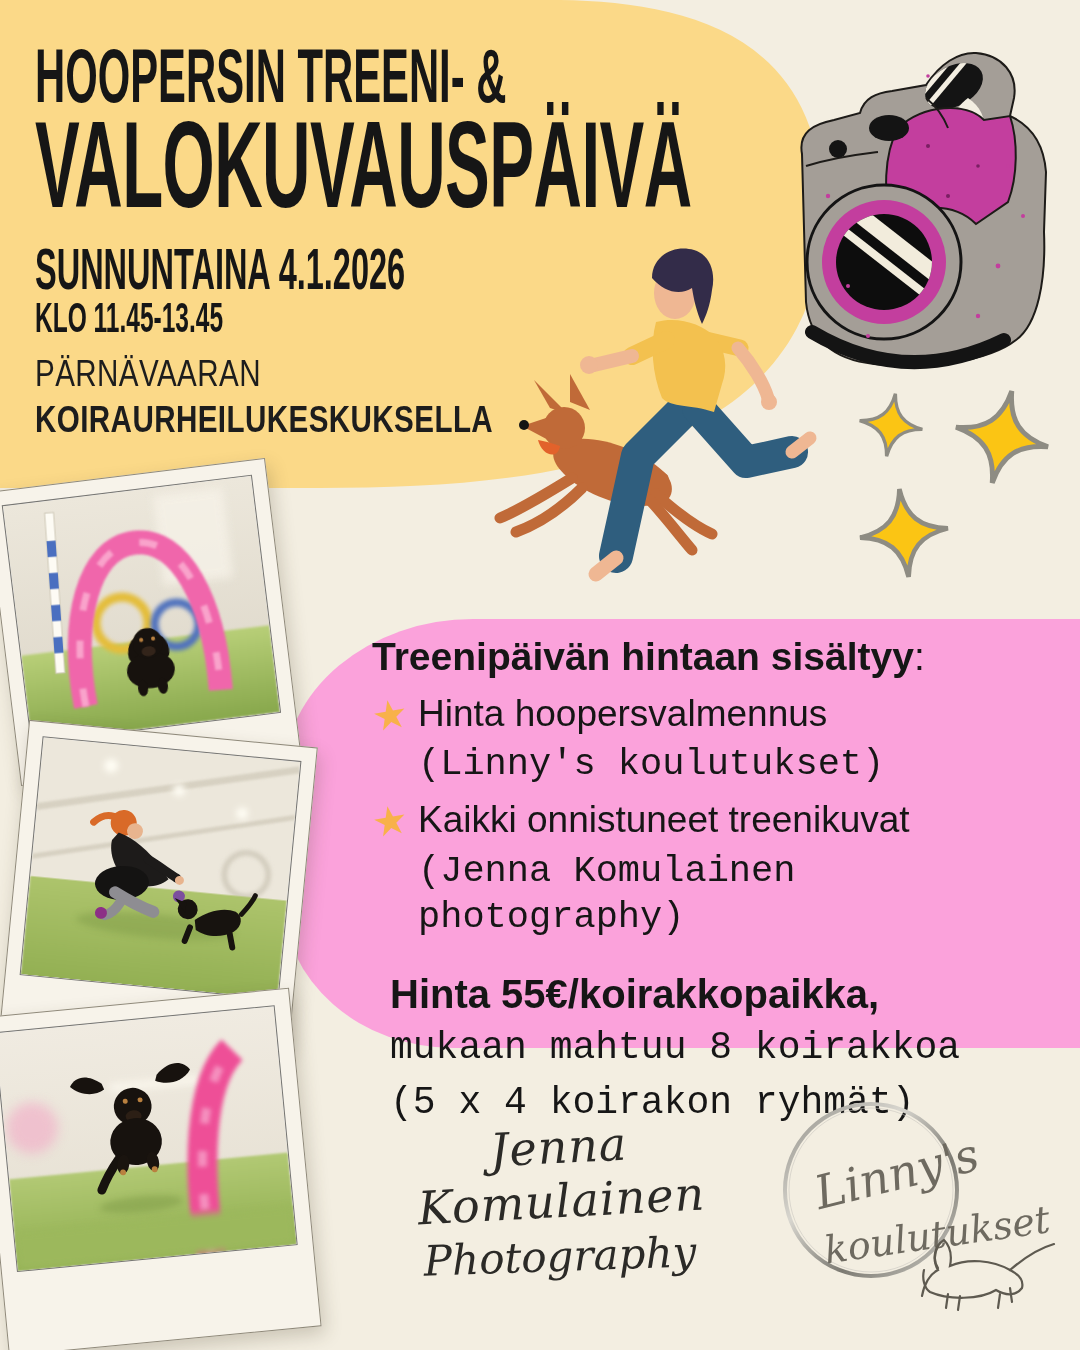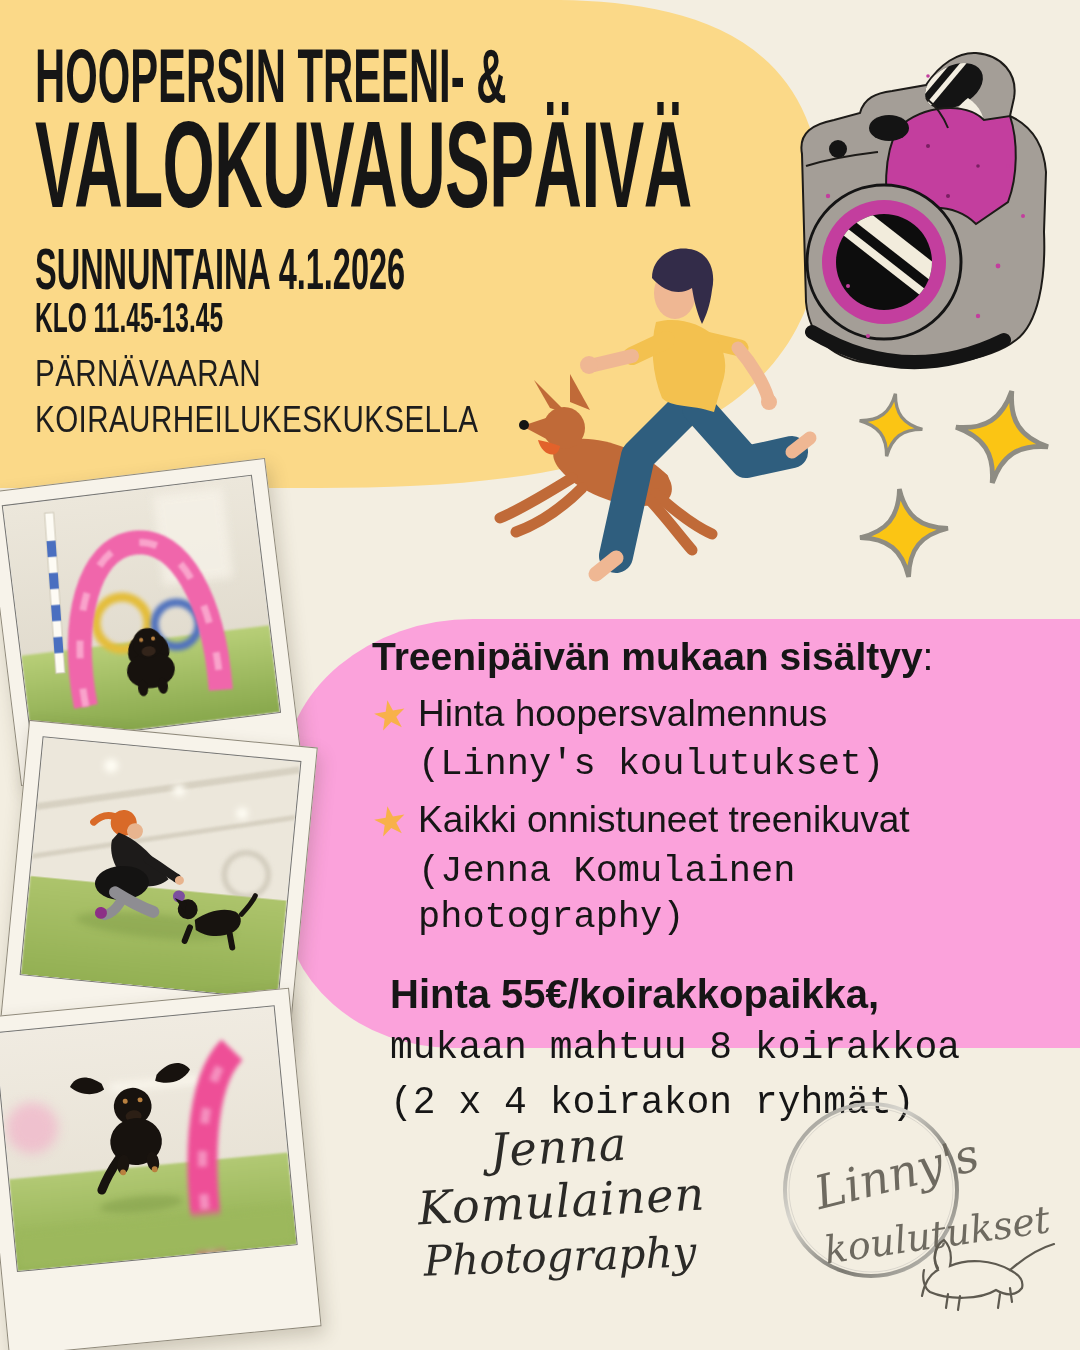--- a/index.html
+++ b/index.html
@@ -18,21 +18,21 @@
   .sx55{transform:scaleX(.55);}
   .sx57{transform:scaleX(.57);}
   .sx80{transform:scaleX(.80);}
 
   .title1{left:35px;top:36px;font-size:76px;font-weight:bold;line-height:1.05;z-index:4;}
   .title2{left:35px;top:100px;font-size:122px;font-weight:bold;line-height:1.08;letter-spacing:-1px;z-index:4;}
   .date1{left:35px;top:240px;font-size:57px;font-weight:bold;line-height:1.05;z-index:4;}
   .date2{left:35px;top:295px;font-size:43px;font-weight:bold;line-height:1.05;z-index:4;}
   .loc{font-size:37px;font-weight:400;line-height:1.2;letter-spacing:.5px;color:#1d1d1d;z-index:4;}
   .loc1{left:35px;top:352px;}
-  .loc2{left:35px;top:398px;}
+  .loc2{left:35px;top:398px;font-weight:bold;}
 
   
   .pricing{left:372px;top:634px;width:700px;z-index:4;}
   .pricing-heading{font-size:39px;font-weight:bold;line-height:1.2;}
   .pricing-heading .colon{font-weight:500;}
   .bullet-row{display:flex;align-items:flex-start;margin-top:10px;}
   .bullet-star{width:46px;font-size:40px;line-height:1.15;color:#F8B14A;flex:0 0 46px;
                display:inline-block;transform:rotate(-10deg);}
   .bullet-text{font-size:37px;line-height:1.25;}
   .bullet-sub{font-size:37px;line-height:1.25;padding-left:46px;margin-top:4px;font-family:Liberation Mono, monospace;}
@@ -283,35 +283,35 @@
           <ellipse cx="116" cy="146" rx="6" ry="10" fill="#1a140f" transform="rotate(12 116 146)"></ellipse>
           <ellipse cx="146" cy="146" rx="6" ry="10" fill="#1a140f" transform="rotate(-8 146 146)"></ellipse>
           <circle cx="115" cy="154" r="3" fill="#b9803f"></circle>
             <circle cx="147" cy="154" r="3" fill="#b9803f"></circle>
         </g>
       </svg>
     </div>
   </div>
 
   <div class="abs pricing">
-    <div class="pricing-heading"><span>Treenipäivän mukaan sisältyy</span><span class="colon">:</span></div>
+    <div class="pricing-heading"><span>Treenipäivän hintaan sisältyy</span><span class="colon">:</span></div>
     <div class="bullet-row">
       <span class="bullet-star">★</span>
       <span class="bullet-text">Hinta hoopersvalmennus</span>
     </div>
     <div class="bullet-sub">(Linny's koulutukset)</div>
     <div class="bullet-row">
       <span class="bullet-star">★</span>
       <span class="bullet-text">Kaikki onnistuneet treenikuvat</span>
     </div>
     <div class="bullet-sub">(Jenna Komulainen photography)</div>
     <div class="price-block">
       <div class="price-bold">Hinta 55€/koirakkopaikka,</div>
       <div class="price-line">mukaan mahtuu 8 koirakkoa</div>
-      <div class="price-line">(2 x 4 koirakon ryhmät)</div>
+      <div class="price-line">(5 x 4 koirakon ryhmät)</div>
     </div>
   </div>
 
   <div class="abs signature">
     <div class="line1">Jenna Komulainen</div>
     <div class="line2">Photography</div>
   </div>
 
   <svg class="abs logo" width="300" height="258" viewBox="0 0 300 258">
     <defs>

